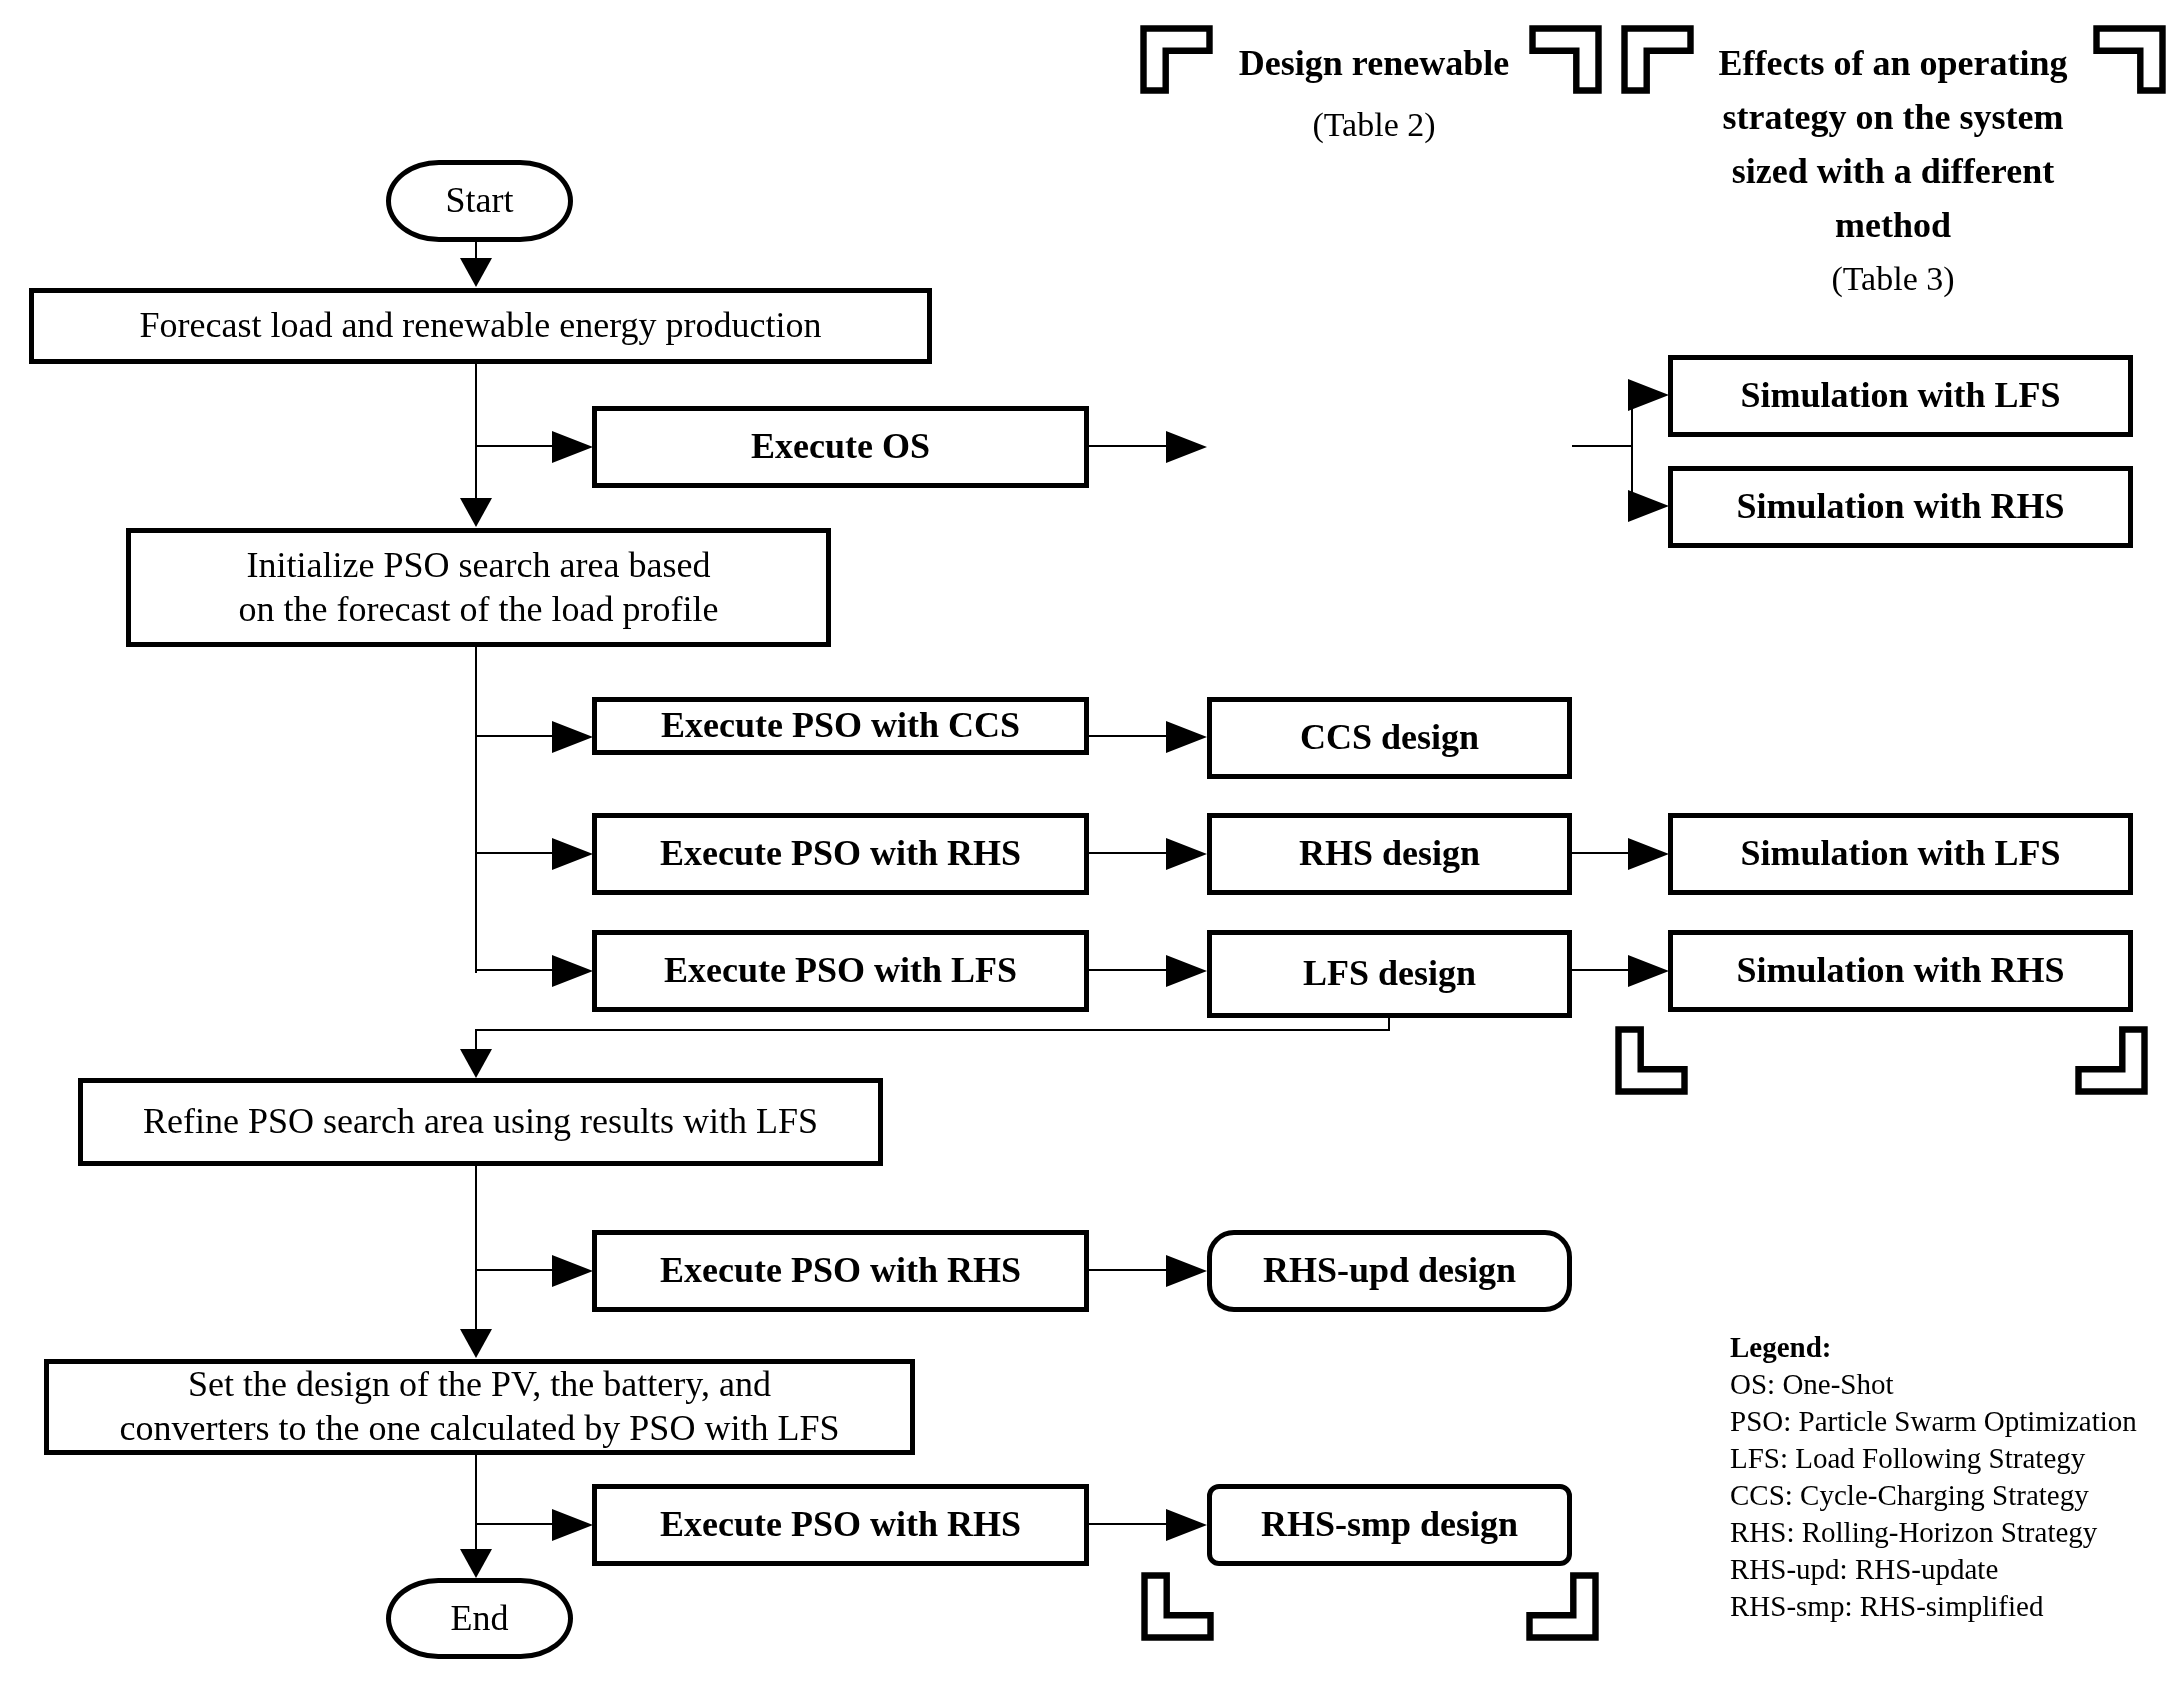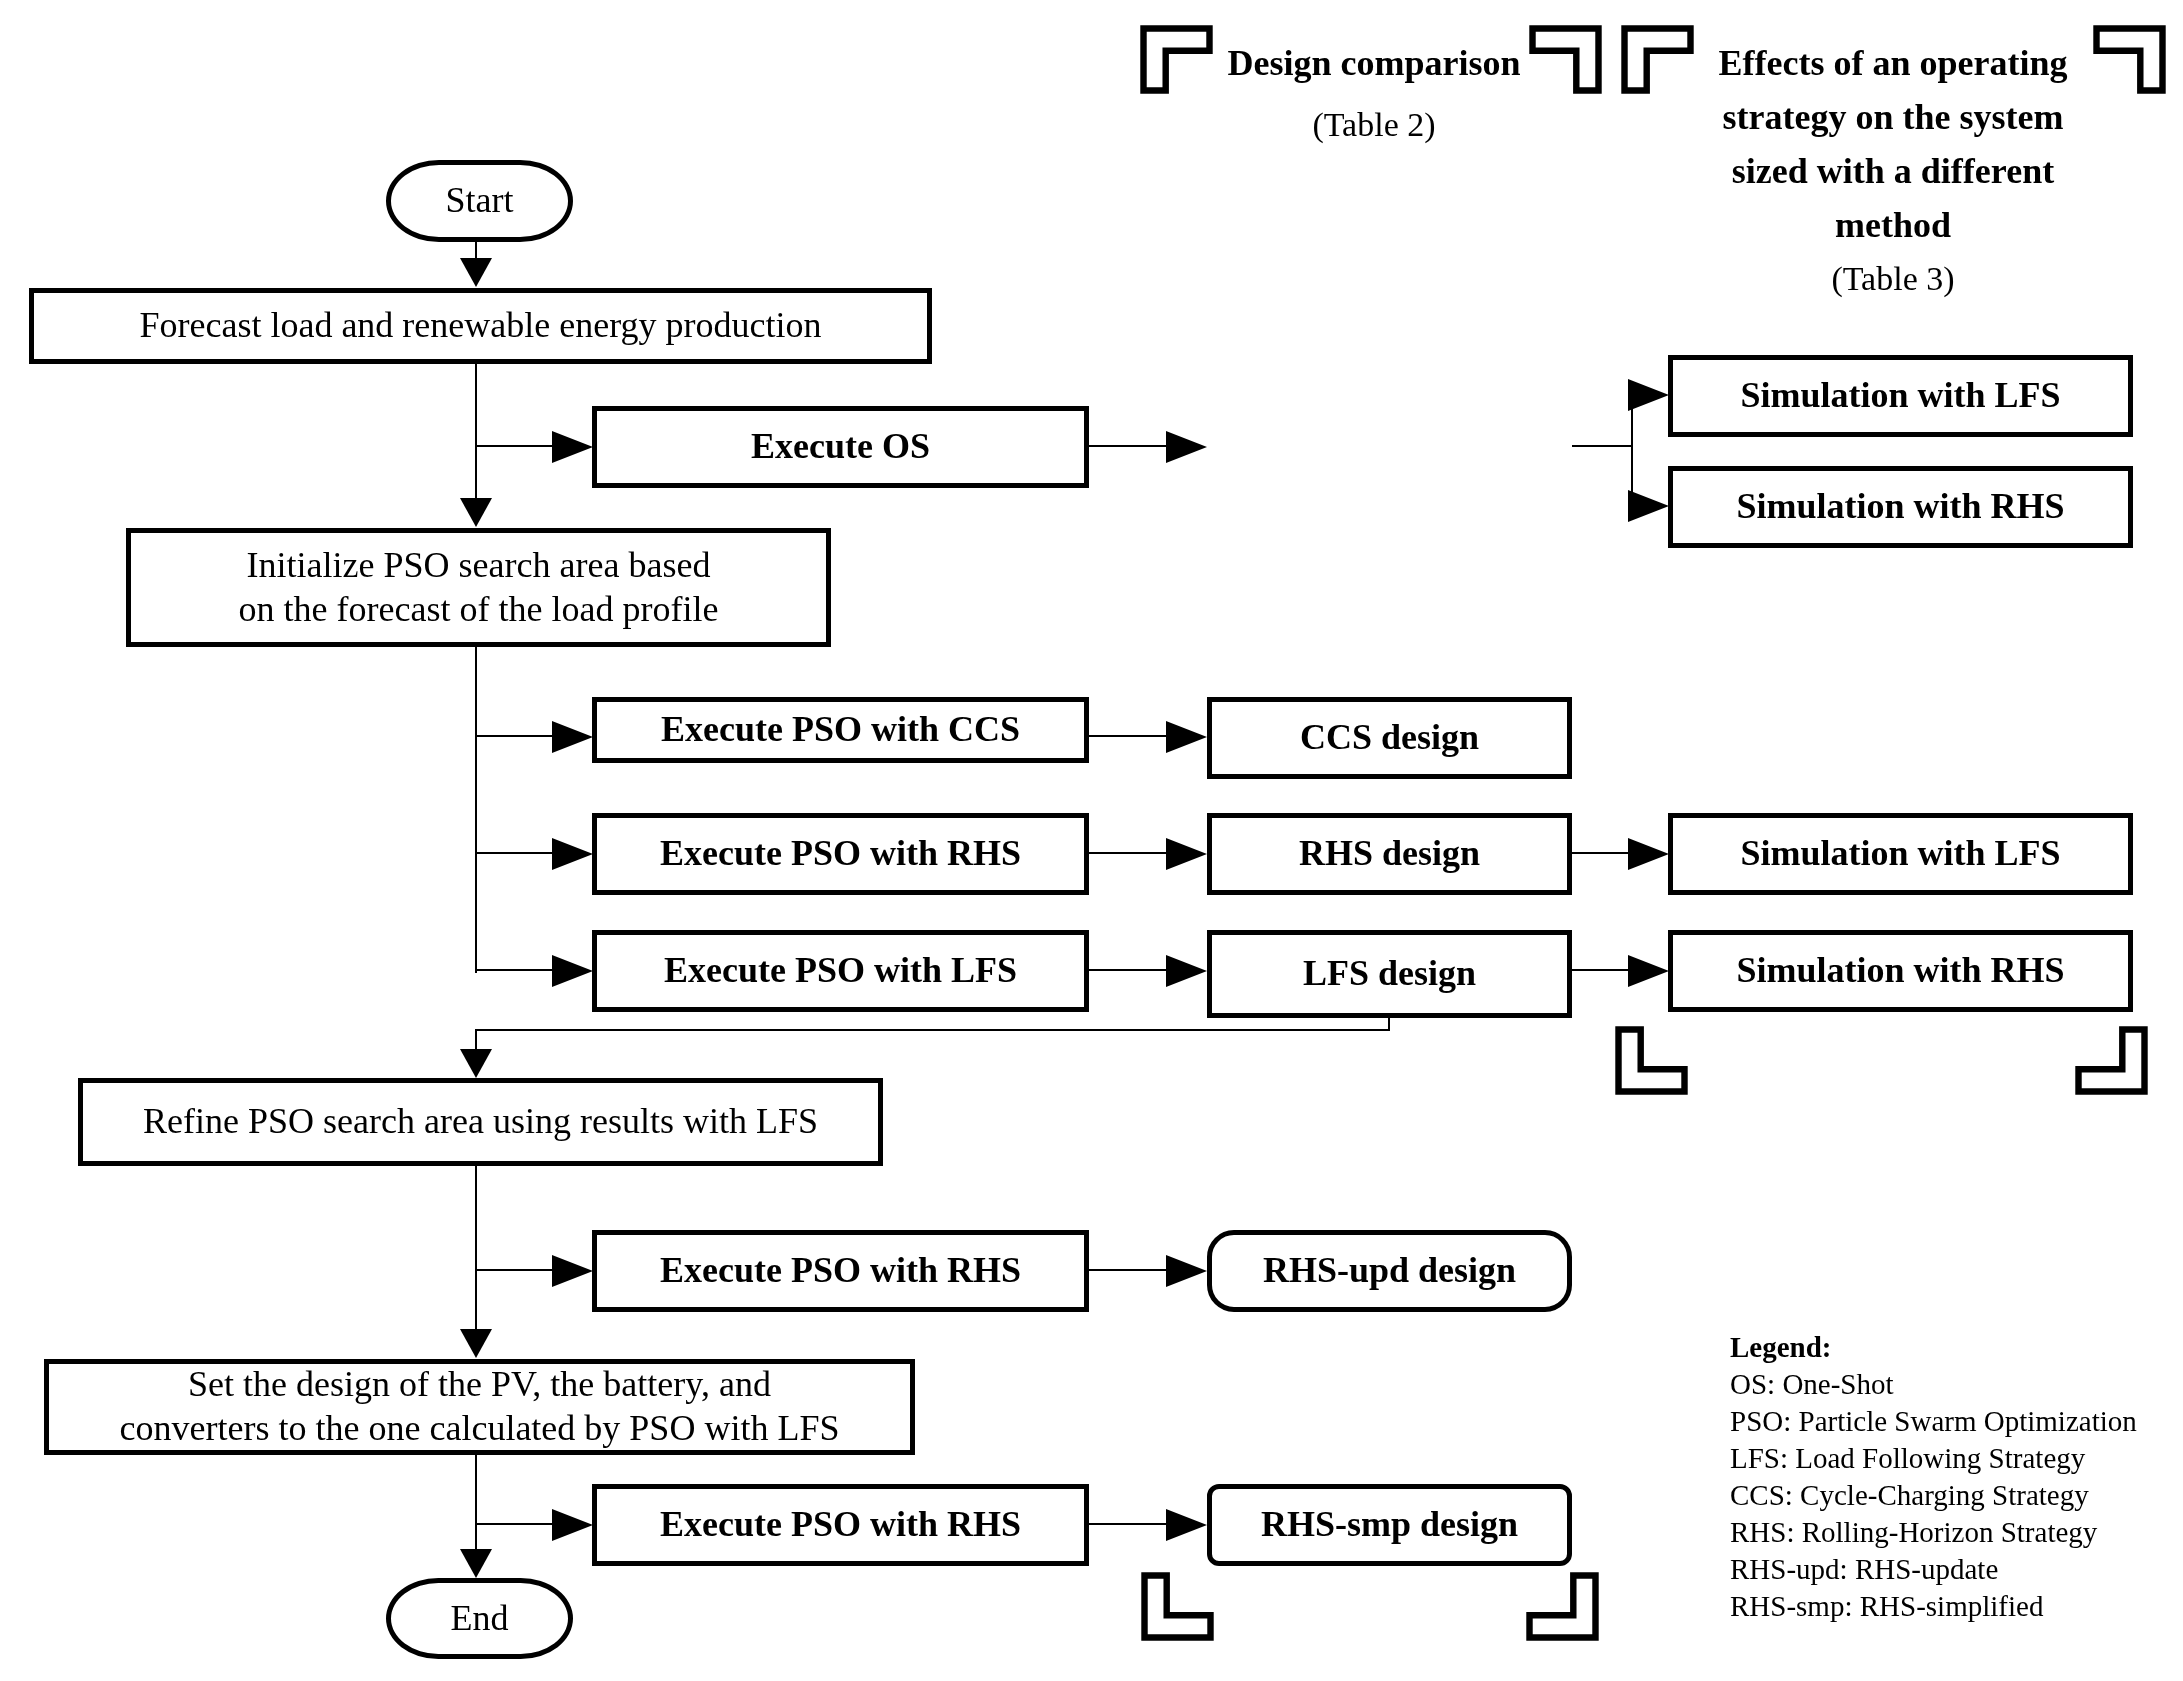--- a/index.html
+++ b/index.html
@@ -23,21 +23,21 @@
   .hdr-block .hl{font-weight:bold;font-size:36px;line-height:54px;}
   .hdr-block .hs{font-size:34px;line-height:54px;}
   .legend{position:absolute;font-size:29px;line-height:37px;white-space:nowrap;}
   .legend .lt{font-weight:bold;}
 </style>
 </head>
 <body>
 
 <div id="canvas">
 
-  <div class="hdr-title" style="left:1140px;top:36px;width:468px;">Design comparison</div>
+  <div class="hdr-title" style="left:1140px;top:36px;width:468px;">Design renewable</div>
   <div class="hdr-sub" style="left:1140px;top:98px;width:468px;">(Table 2)</div>
 
   <div class="hdr-block" style="left:1630px;top:36px;width:526px;">
     <div class="hl">Effects of an operating</div>
     <div class="hl">strategy on the system</div>
     <div class="hl">sized with a different</div>
     <div class="hl">method</div>
     <div class="hs">(Table 3)</div>
   </div>
 
@@ -127,21 +127,21 @@
 
   <div class="node bold" style="left:592px;top:406px;width:497px;height:82px;">Execute OS</div>
   <div class="node bold" style="left:1668px;top:355px;width:465px;height:82px;">Simulation with LFS</div>
   <div class="node bold" style="left:1668px;top:466px;width:465px;height:82px;">Simulation with RHS</div>
 
   <div class="node" style="left:126px;top:528px;width:705px;height:119px;">
     <div>Initialize PSO search area based</div>
     <div>on the forecast of the load profile</div>
   </div>
 
-  <div class="node bold" style="left:592px;top:697px;width:497px;height:66px;">Execute PSO with CCS</div>
+  <div class="node bold" style="left:592px;top:697px;width:497px;height:58px;">Execute PSO with CCS</div>
   <div class="node bold" style="left:1207px;top:697px;width:365px;height:82px;">CCS design</div>
 
   <div class="node bold" style="left:592px;top:813px;width:497px;height:82px;">Execute PSO with RHS</div>
   <div class="node bold" style="left:1207px;top:813px;width:365px;height:82px;">RHS design</div>
   <div class="node bold" style="left:1668px;top:813px;width:465px;height:82px;">Simulation with LFS</div>
 
   <div class="node bold" style="left:592px;top:930px;width:497px;height:82px;">Execute PSO with LFS</div>
   <div class="node bold" style="left:1207px;top:930px;width:365px;height:88px;">LFS design</div>
   <div class="node bold" style="left:1668px;top:930px;width:465px;height:82px;">Simulation with RHS</div>
 

